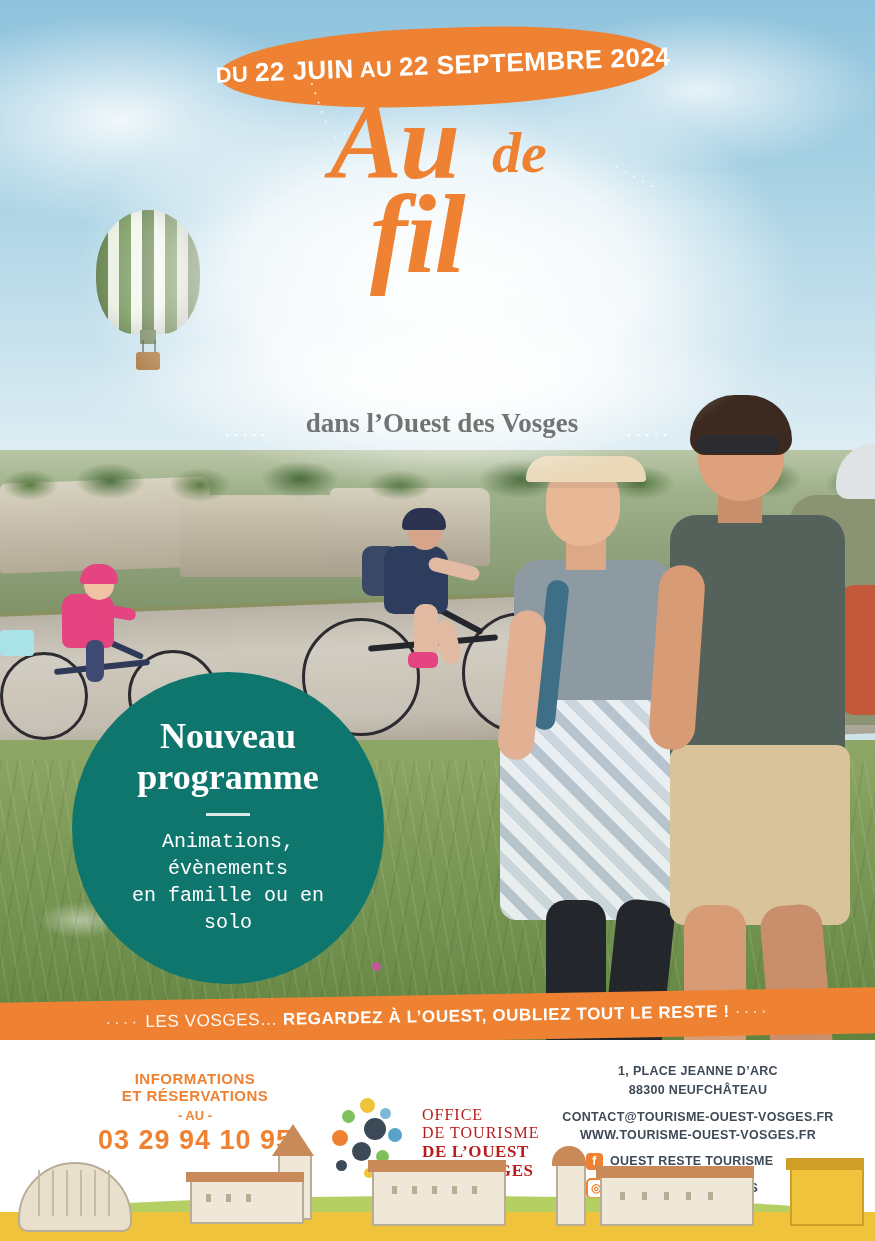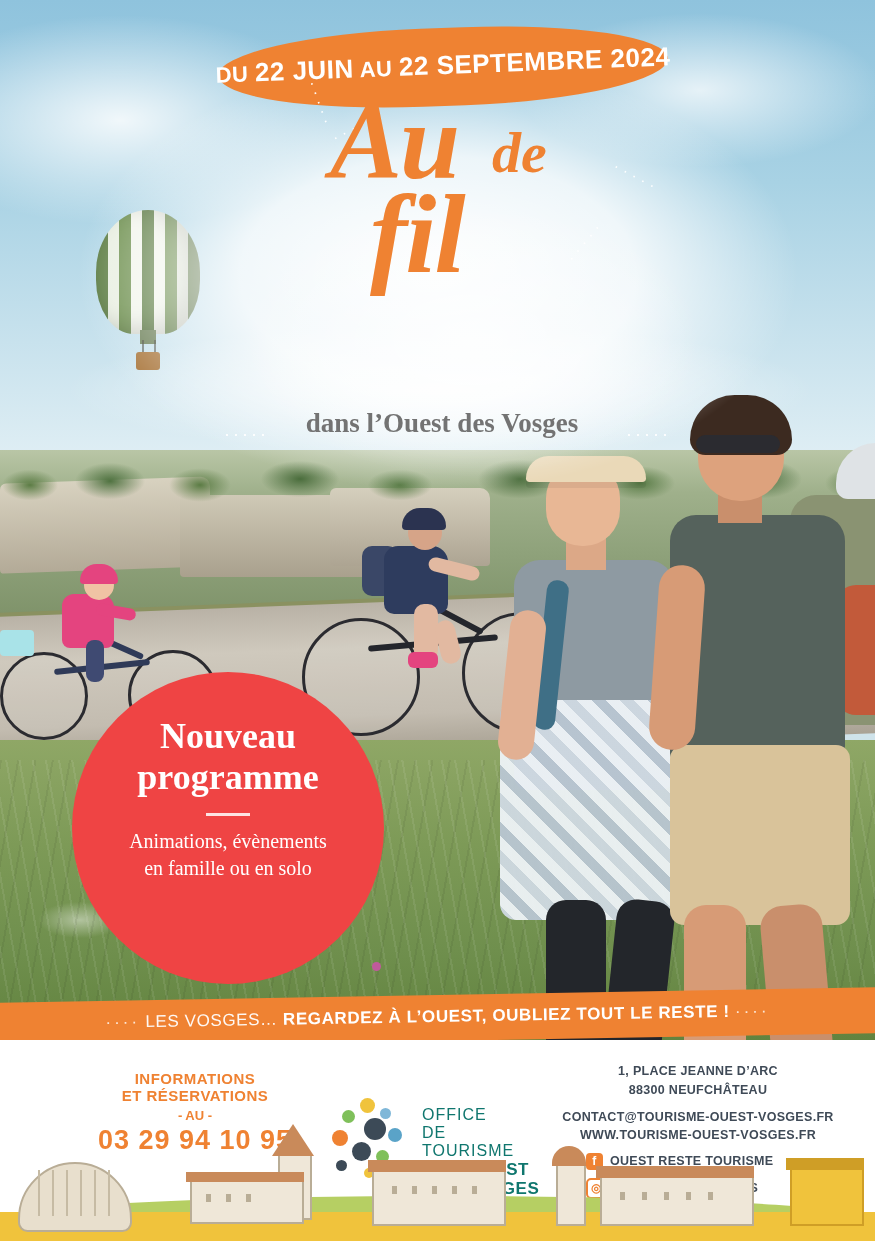--- a/index.html
+++ b/index.html
@@ -294,39 +294,39 @@
   .dl1 { left: 296px; top: 96px; transform: rotate(70deg); }
   .dl2 { left: 330px; top: 118px; transform: rotate(-28deg); }
   .dl3 { left: 612px; top: 168px; transform: rotate(28deg); }
   .dl4 { left: 560px; top: 232px; transform: rotate(-50deg); }
 
   
   .program-circle {
     position: absolute;
     left: 72px; top: 672px;
     width: 312px; height: 312px;
-    background: #ef4444;
+    background: #0f766e;
     border-radius: 50%;
     text-align: center;
     color: #ffffff;
   }
   .program-title {
     margin-top: 44px;
     font-family: "Liberation Serif", serif;
     font-weight: bold;
     font-size: 36px;
     line-height: 1.15;
   }
   .program-sep {
     width: 44px; height: 3px;
     background: rgba(255,255,255,0.85);
     margin: 14px auto 12px auto;
   }
   .program-text {
-    font-family: Liberation Serif, serif;
+    font-family: Liberation Mono, monospace;
     font-size: 20px;
     line-height: 1.35;
     padding: 0 30px;
   }
 
   
   .tagline-bar {
     position: absolute;
     left: -10px; top: 995px;
     width: 895px; height: 46px;
@@ -368,22 +368,22 @@
   .footer-info .l1 { font-size: 15px; letter-spacing: 0.5px; }
   .footer-info .l2 { font-size: 15px; letter-spacing: 0.5px; }
   .footer-info .l3 { font-size: 13px; margin-top: 4px; }
   .footer-info .phone { font-size: 27px; margin-top: 2px; letter-spacing: 1px; }
 
   .logo-block { position: absolute; left: 330px; top: 58px; width: 210px; height: 90px; }
   .logo-dots { position: absolute; left: 0; top: 0; width: 86px; height: 86px; }
   .logo-dots span { position: absolute; border-radius: 50%; display: block; }
   .logo-name {
     position: absolute; left: 92px; top: 8px;
-    font-family: Liberation Sans, sans-serif;
-    color: #0f766e;
+    font-family: Liberation Serif, serif;
+    color: #b91c1c;
     line-height: 1.12;
   }
   .logo-name .thin { font-size: 16px; font-weight: normal; letter-spacing: 1px; }
   .logo-name .thick { font-size: 17px; font-weight: bold; letter-spacing: 0.6px; }
 
   .footer-contact {
     position: absolute;
     left: 548px; top: 22px;
     width: 300px;
     color: #3f4a57;

